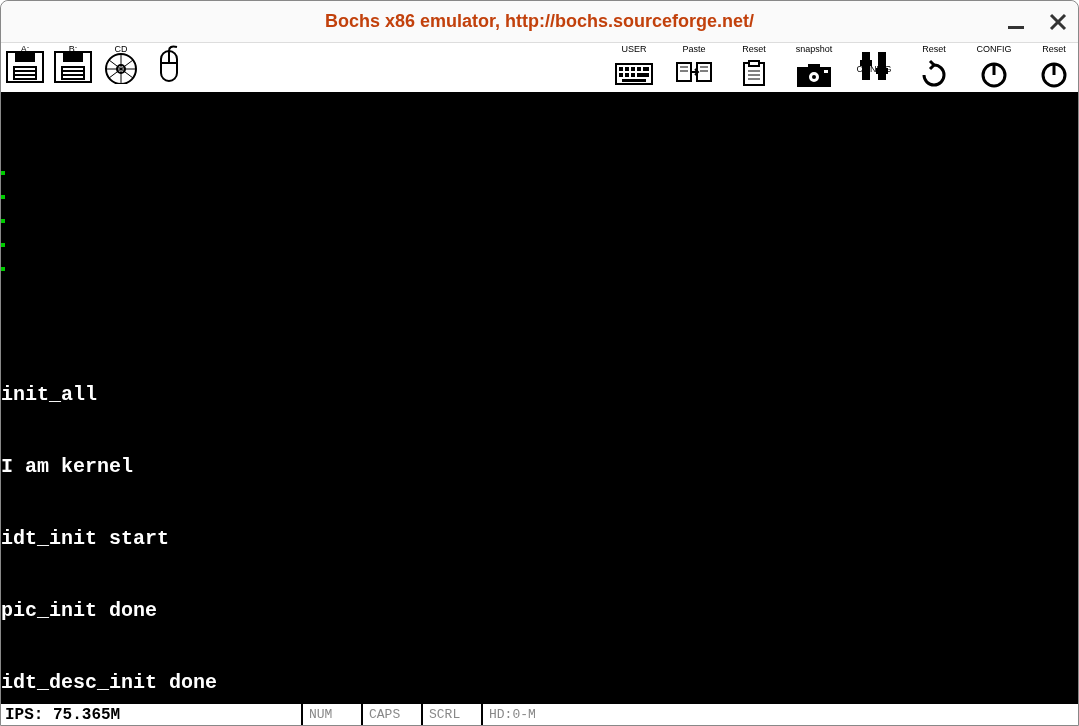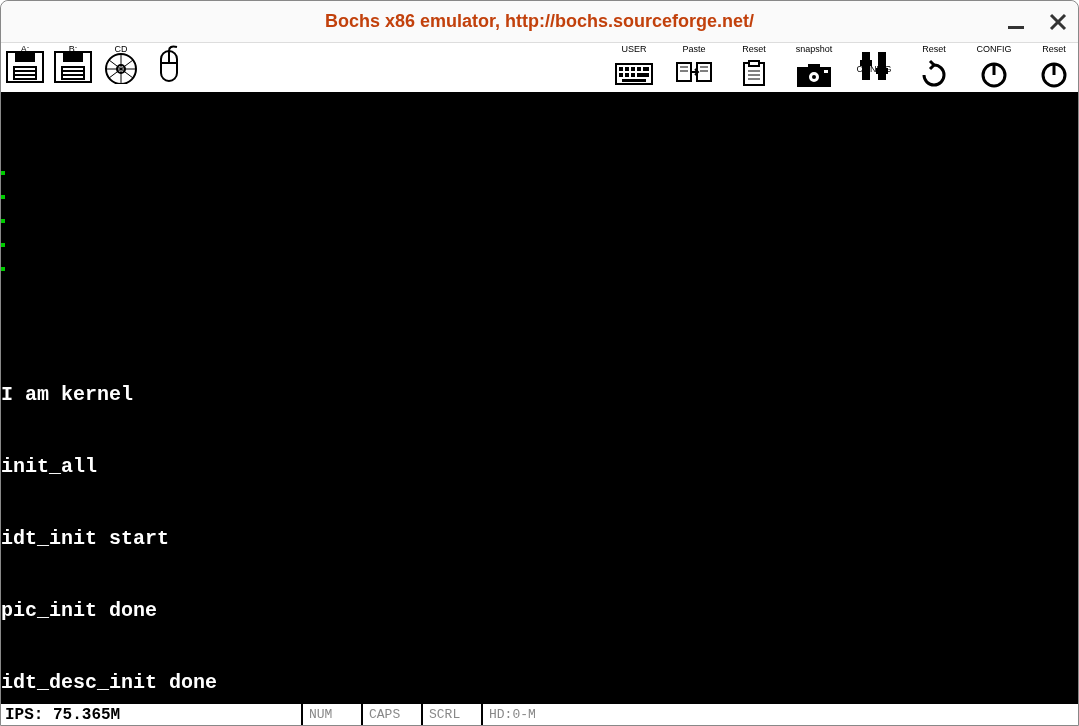--- a/index.html
+++ b/index.html
@@ -277,22 +277,22 @@
         </svg>
     </div>
   </div>
 </div>
 
 <div class="terminal">
   <div class="green-marks">
     <div></div><div></div><div></div><div></div><div></div>
   </div>
   <div class="blank-space"></div>
+  <span class="term-line">init_all</span>
   <span class="term-line">I am kernel</span>
-  <span class="term-line">init_all</span>
   <span class="term-line">idt_init start</span>
   <span class="term-line">pic_init done</span>
   <span class="term-line">idt_desc_init done</span>
   
   
   
   
   
   
   

